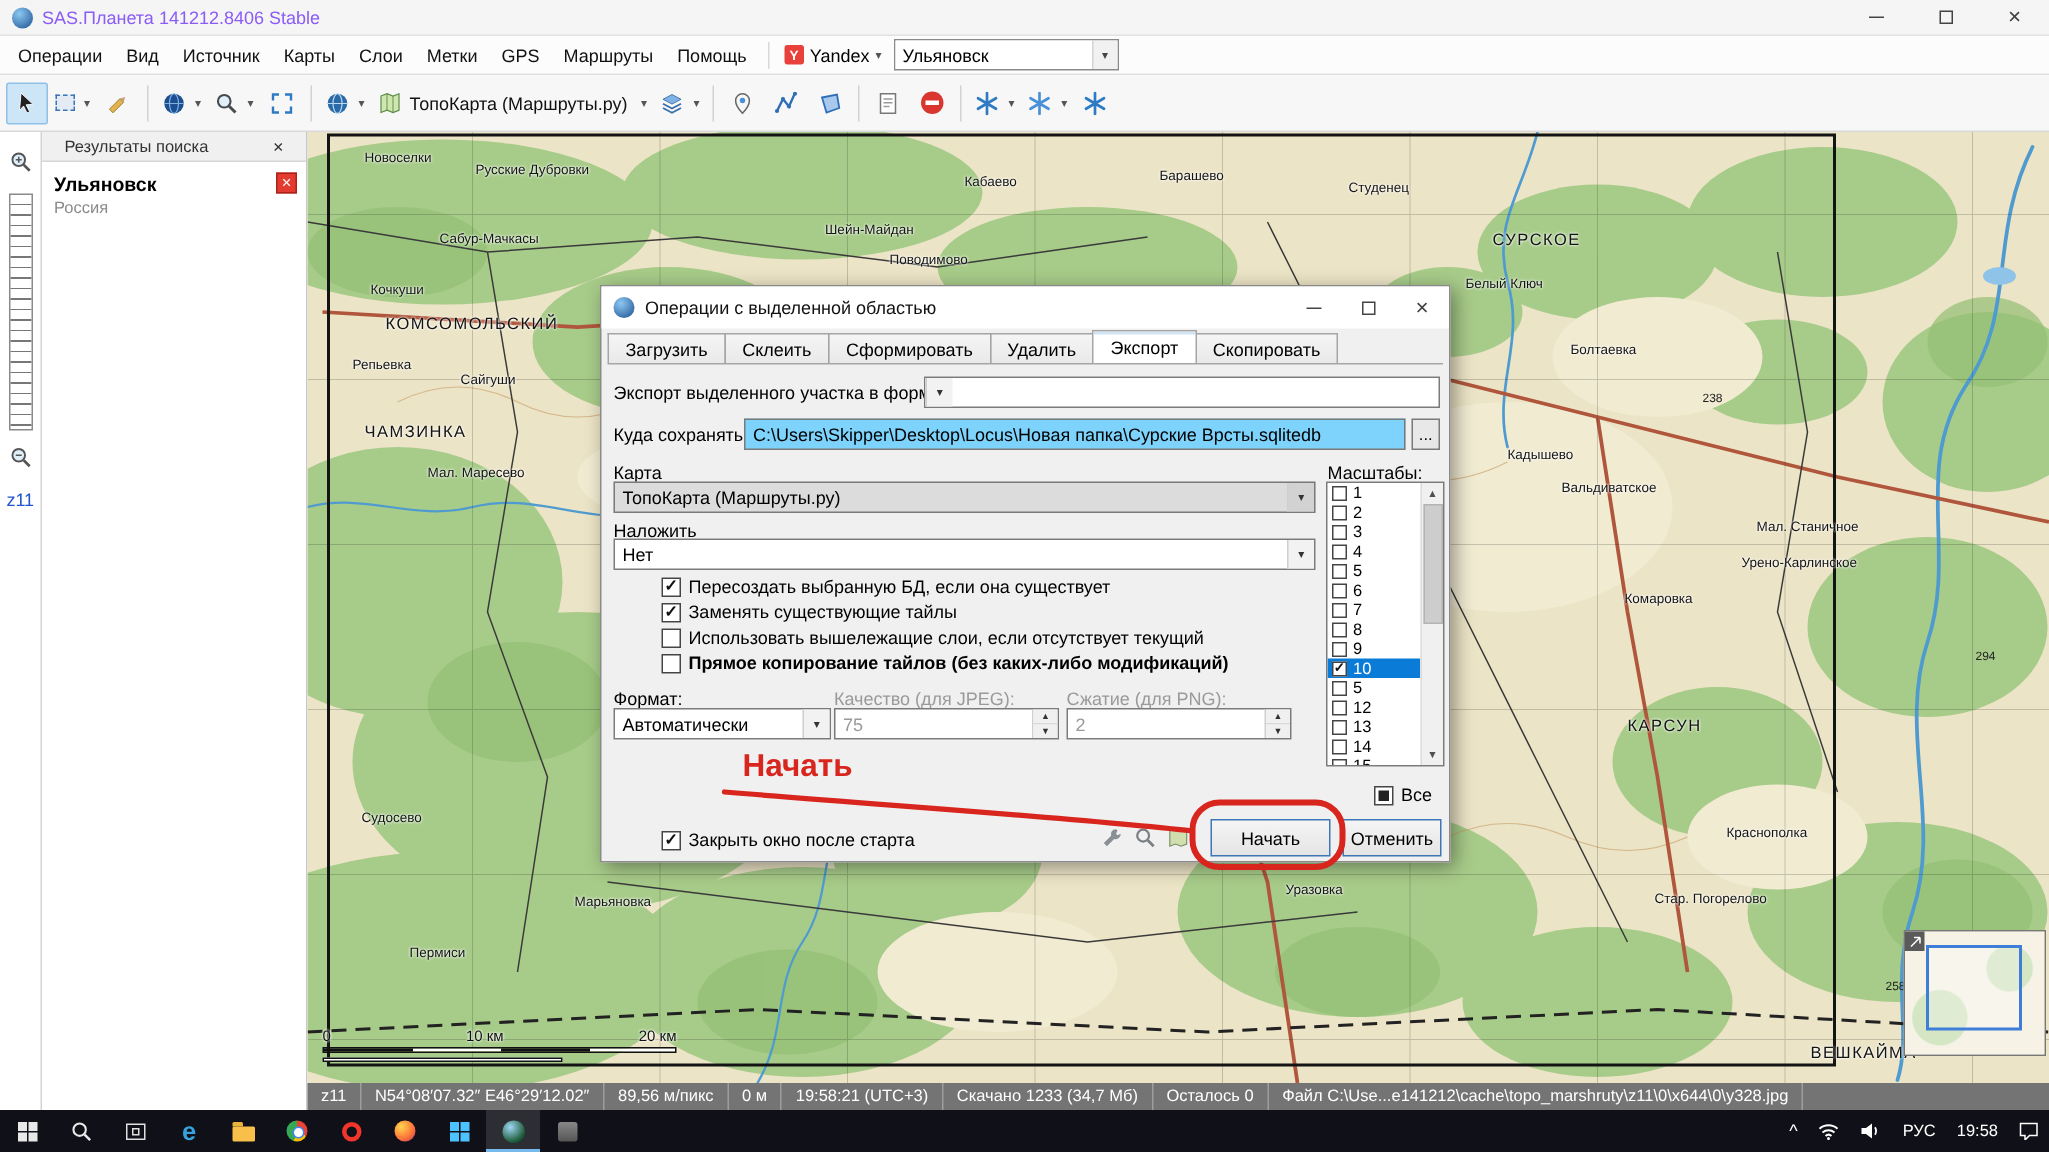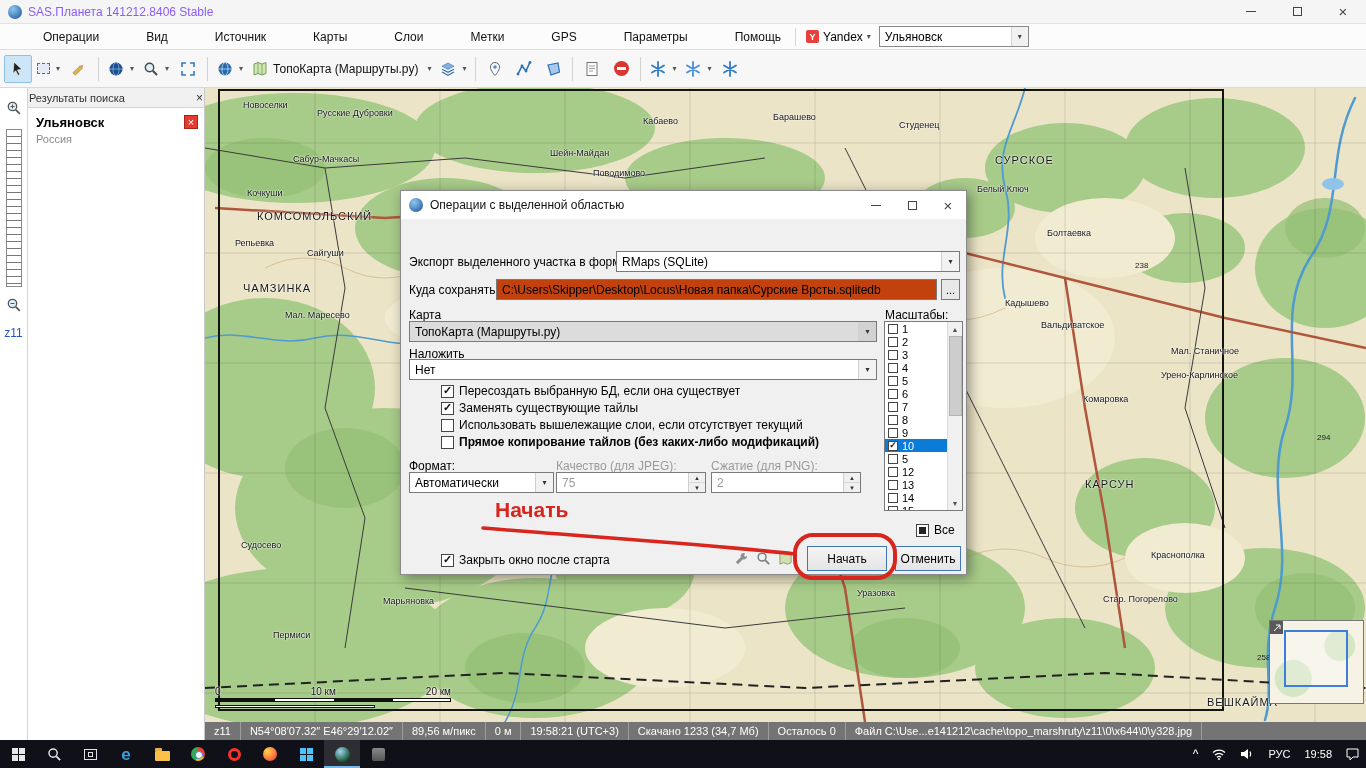--- a/index.html
+++ b/index.html
@@ -12,21 +12,21 @@
   .titlebar-title{font-size:12px;color:#8b5cf6;}
   .win-controls{margin-left:auto;display:flex;height:100%;}
   .win-btn{width:46px;height:100%;display:flex;align-items:center;justify-content:center;color:#444;}
   .gl-min{width:10px;height:1px;background:#444;display:block;}
   .gl-max{width:9px;height:9px;border:1px solid #444;display:block;}
   .gl-close::before{content:"×";font-size:15px;line-height:1;}
 
   
   .menubar{height:26px;display:flex;align-items:center;background:#fcfcfc;border-bottom:1px solid #e0e0e0;padding-left:4px;}
   .menu-items{display:flex;}
-  .menu-item{padding:4px 8px;color:#111;white-space:nowrap;margin-left:31px;}
+  .menu-item{padding:4px 8px;color:#111;white-space:nowrap;}
   .menubar-sep{width:1px;height:18px;background:#d8d8d8;margin:0 6px;}
   .provider{display:flex;align-items:center;padding:2px 4px;}
   .provider-icon{width:13px;height:13px;background:#e8413c;color:#fff;font-size:9px;font-weight:bold;display:flex;align-items:center;justify-content:center;border-radius:2px;margin-right:4px;}
   .dd{font-size:8px;color:#555;margin-left:4px;}
   .search-combo{display:flex;align-items:stretch;height:21px;border:1px solid #8a8a8a;background:#fff;width:150px;margin-left:4px;}
   .search-combo input{border:none;outline:none;flex:1;padding:0 5px;font:inherit;min-width:0;}
   .combo-arrow{width:17px;display:flex;align-items:center;justify-content:center;background:#f1f1f1;border-left:1px solid #d4d4d4;font-size:8px;color:#444;}
 
   
   .toolbar{height:38px;display:flex;align-items:center;background:#f7f7f7;border-bottom:1px solid #d9d9d9;padding:0 4px;gap:1px;}
@@ -40,21 +40,21 @@
 
   
   .main{display:flex;height:652px;}
   .left-strip{width:28px;border-right:1px solid #d5d5d5;background:#fff;display:flex;flex-direction:column;align-items:center;padding-top:8px;flex:none;}
   .strip-icon{margin:4px 0;}
   .zoom-ruler{width:16px;height:158px;border:1px solid #8a8a8a;background:
      repeating-linear-gradient(to bottom,#fff 0 6px,#777 6px 7px);margin:6px 0;}
   .zoom-level{color:#2255cc;font-size:12px;margin-top:6px;}
 
   .search-panel{width:177px;border-right:1px solid #c8c8c8;background:#fff;display:flex;flex-direction:column;flex:none;}
-  .panel-header{height:20px;background:#f0f0f0;border-bottom:1px solid #d6d6d6;display:flex;align-items:center;justify-content:space-between;padding:0 1px;font-size:11px;color:#333;}
+  .panel-header{height:20px;background:#f0f0f0;border-bottom:1px solid #d6d6d6;display:flex;align-items:center;justify-content:space-between;padding:0 15px;font-size:11px;color:#333;}
   .panel-close{color:#333;font-size:12px;}
   .result-row{position:relative;padding:7px 8px 2px;}
   .result-name{font-size:13px;font-weight:bold;}
   .result-close{position:absolute;right:6px;top:7px;width:14px;height:14px;background:#e33b30;border:1px solid #a82318;color:#fff;font-size:11px;line-height:12px;text-align:center;}
   .result-region{color:#8a8a8a;font-size:11px;padding:1px 8px;}
 
   .map-col{width:1161px;display:flex;flex-direction:column;flex:none;}
   .map-area{position:relative;height:634px;overflow:hidden;background:#ece4c6;}
   .map-svg{position:absolute;inset:0;z-index:0;}
   .map-labels{position:absolute;inset:0;z-index:1;pointer-events:none;}
@@ -84,21 +84,21 @@
   .dlg-tabs{position:absolute;left:4px;top:30px;right:4px;height:22px;display:flex;align-items:flex-end;border-bottom:1px solid #a5a5a5;}
   .tab{height:20px;padding:0 11px;display:flex;align-items:center;background:linear-gradient(#f5f5f5,#e9e9e9);border:1px solid #a5a5a5;border-bottom:none;margin-right:-1px;font-size:12px;white-space:nowrap;}
   .tab.active{height:22px;background:#fff;position:relative;z-index:2;box-shadow:inset 0 2px 0 #cfe4f5;}
   .lbl{position:absolute;font-size:12px;white-space:nowrap;color:#000;}
   .lbl.gray{color:#9a9a9a;}
   .combo{position:absolute;height:21px;border:1px solid #7a7a7a;background:#fff;display:flex;align-items:stretch;font-size:12px;}
   .combo .val{flex:1;display:flex;align-items:center;padding:0 5px;white-space:nowrap;overflow:hidden;}
   .combo .arrow{width:18px;display:flex;align-items:center;justify-content:center;border-left:1px solid #cfcfcf;background:#f2f2f2;font-size:8px;color:#333;}
   .combo.gray{background:#dcdcdc;}
   .combo.gray .arrow{background:#d2d2d2;}
-  .edit{position:absolute;height:21px;border:1px solid #7a7a7a;background:#c2410c;font-size:12px;display:flex;align-items:center;padding:0 5px;white-space:nowrap;overflow:hidden;}
+  .edit{position:absolute;height:21px;border:1px solid #7a7a7a;background:#7dd3fc;font-size:12px;display:flex;align-items:center;padding:0 5px;white-space:nowrap;overflow:hidden;}
   .btn-sm{position:absolute;height:21px;width:19px;border:1px solid #7a7a7a;background:#e8e8e8;display:flex;align-items:center;justify-content:center;font-size:11px;}
   .opts{position:absolute;left:8px;top:193px;display:flex;flex-direction:column;gap:3px;}
   .opt{display:flex;align-items:center;gap:5px;font-size:12px;white-space:nowrap;height:14px;margin-left:32px;}
   .opt.abs{position:absolute;}
   .opt.bold{font-weight:bold;}
   .cb{width:13px;height:13px;border:1px solid #454545;background:#fff;display:flex;align-items:center;justify-content:center;font-size:11px;color:#111;flex:none;}
   .cb.on::after{content:"✓";font-weight:bold;margin-top:-1px;}
   .cb.ind::after{content:"";width:7px;height:7px;background:#222;display:block;}
   .spin{position:absolute;height:21px;border:1px solid #7a7a7a;background:#fff;display:flex;align-items:stretch;}
   .spin .val{flex:1;display:flex;align-items:center;padding:0 5px;color:#9a9a9a;font-size:12px;}
@@ -169,21 +169,21 @@
 
 <div class="menubar">
   <div class="menu-items">
     <div class="menu-item">Операции</div>
       <div class="menu-item">Вид</div>
       <div class="menu-item">Источник</div>
       <div class="menu-item">Карты</div>
       <div class="menu-item">Слои</div>
       <div class="menu-item">Метки</div>
       <div class="menu-item">GPS</div>
-      <div class="menu-item">Параметры</div>
+      <div class="menu-item">Маршруты</div>
       <div class="menu-item">Помощь</div>
   </div>
   <div class="menubar-sep"></div>
   <div class="provider">
     <span class="provider-icon">Y</span>
     <span>Yandex</span>
     <span class="dd">▾</span>
   </div>
   <div class="search-combo">
     <input value="Ульяновск" style="">
@@ -499,24 +499,31 @@
           <div class="dlg-controls">
             <span class="dlg-ctrl">
                 <i class="gl-min"></i>
               </span>
             <span class="dlg-ctrl">
                 <i class="gl-max"></i>
               </span>
             <span class="dlg-ctrl gl-close"></span>
           </div>
         </div>
+        <div class="dlg-tabs">
+          <div class="tab">Загрузить</div>
+            <div class="tab">Склеить</div>
+            <div class="tab">Сформировать</div>
+            <div class="tab">Удалить</div>
+            <div class="tab active">Экспорт</div>
+            <div class="tab">Скопировать</div>
+        </div>
 
         <span class="lbl" style="left:8px;top:64px">Экспорт выделенного участка в формат</span>
         <div class="combo" style="left:215px;top:60px;width:344px">
-          <span class="val">RMaps (SQLite)</span>
           <span class="arrow">▾</span>
         </div>
 
         <span class="lbl" style="left:8px;top:92px">Куда сохранять:</span>
         <div class="edit" style="left:95px;top:88px;width:441px">
           <span>C:\Users\Skipper\Desktop\Locus\Новая папка\Сурские Врсты.sqlitedb</span>
         </div>
         <div class="btn-sm" style="left:540px;top:88px">
           <span>...</span>
         </div>

